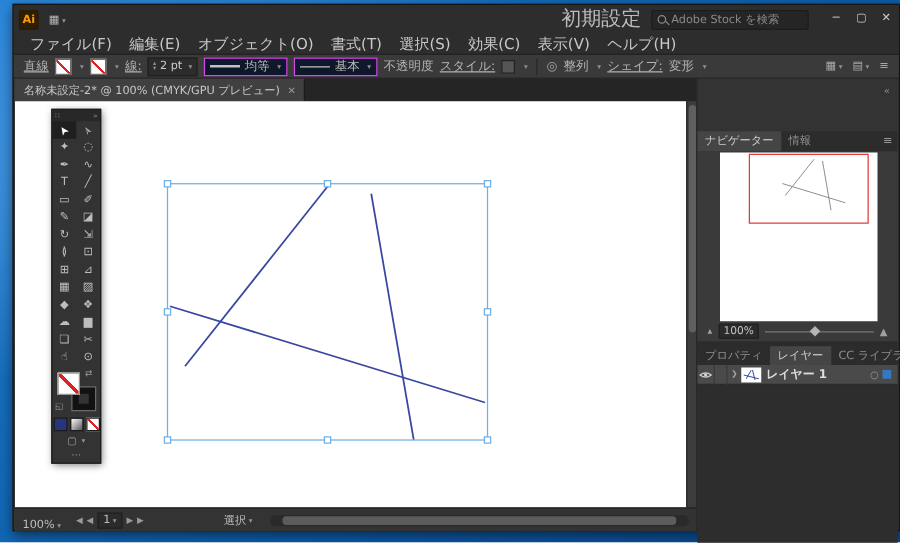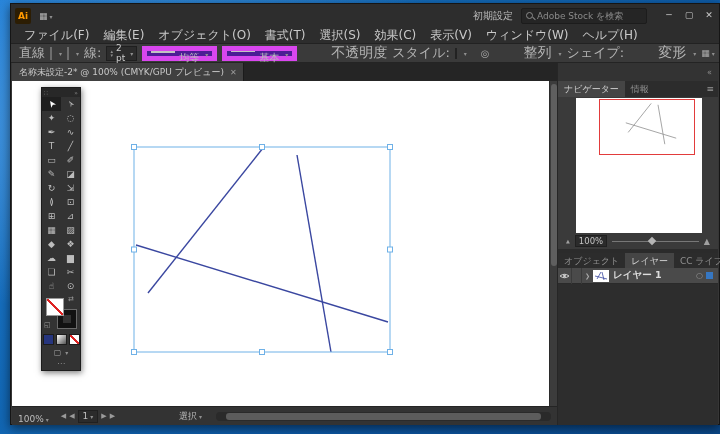--- a/index.html
+++ b/index.html
@@ -10,45 +10,45 @@
   .app-window{position:absolute;left:10px;top:3px;width:710px;height:422px;background:#363636;
     border:1px solid #151515;box-shadow:0 3px 10px rgba(0,0,0,.55);}
   
   .titlebar{position:absolute;left:0;top:0;width:708px;height:23px;background:#2d2d2d;
     display:flex;align-items:center;gap:8px;padding:0 0 0 4px;}
   .ai-logo{width:16px;height:16px;background:#2c1d03;color:#ff9a00;font-size:9px;font-weight:bold;
     text-align:center;line-height:16px;border-radius:2px;}
   .tb-icon{color:#b5b5b5;font-size:9px;}
   .caret{font-style:normal;color:#8f8f8f;font-size:6px;margin-left:2px;}
   .tb-spacer{flex:1;}
-  .workspace{color:#bdbdbd;font-size:10px;}
+  .workspace{color:#bdbdbd;font-size:16px;}
   .searchbox{width:126px;height:16px;background:#252525;border:1px solid #1c1c1c;border-radius:2px;
     display:flex;align-items:center;padding:0 4px;gap:4px;}
   .mag{width:7px;height:7px;border:1px solid #8a8a8a;border-radius:50%;position:relative;flex:none;}
   .mag::after{content:"";position:absolute;left:5px;top:5px;width:4px;height:1px;background:#8a8a8a;transform:rotate(45deg);}
   .searchbox input{background:transparent;border:none;outline:none;color:#bbb;font-size:9px;width:100%;}
   .searchbox input::placeholder{color:#8a8a8a;}
   .winbtns{display:flex;height:23px;margin-left:4px;}
   .winbtns span{width:20px;text-align:center;line-height:23px;color:#c8c8c8;font-size:9px;cursor:default;}
   
   .menubar{position:absolute;left:0;top:23px;width:708px;height:17px;background:#2d2d2d;
     border-bottom:1px solid #222;display:flex;align-items:center;padding-left:6px;}
   .menu-item{color:#c9c9c9;font-size:12px;padding:0 7px;line-height:17px;}
   
   .controlbar{position:absolute;left:0;top:40px;width:708px;height:19px;background:#3a3a3a;
     border-bottom:1px solid #242424;display:flex;align-items:center;gap:5px;padding:0 8px;}
-  .cb-label{color:#b4b4b4;font-size:13px;white-space:nowrap;}
-  .cb-link{color:#b4b4b4;font-size:14px;white-space:nowrap;margin-left:29px;}
+  .cb-label{color:#b4b4b4;font-size:10px;white-space:nowrap;text-decoration:underline;}
+  .cb-link{color:#b4b4b4;font-size:10px;white-space:nowrap;}
   .swatch{width:13px;height:13px;border:1px solid #6d6d6d;display:inline-block;}
   .none-slash{background-color:#fff;background-image:linear-gradient(to top right,transparent 44%,#d22 44%,#d22 56%,transparent 56%);}
   .stepper{display:inline-flex;align-items:center;background:#2c2c2c;border:1px solid #1f1f1f;height:15px;
     padding:0 3px;color:#ccc;font-size:9px;gap:3px;}
   .ud{display:inline-flex;flex-direction:column;line-height:4px;}
   .ud b{font-weight:normal;color:#8f8f8f;font-size:5px;}
-  .dropdown{display:inline-flex;align-items:flex-start;gap:4px;border:5px solid #d946ef;background:#4c1d95;
+  .dropdown{display:inline-flex;align-items:center;gap:4px;border:1px solid #d946ef;background:#0f172a;
     height:15px;padding:0 4px;color:#bbb;font-size:10px;white-space:nowrap;}
   .linepreview{width:24px;border-top:2px solid #c2c2c2;display:inline-block;font-style:normal;}
   .linepreview.thin{border-top-width:1px;}
   .mini-swatch{width:11px;height:11px;background:#555;border:1px solid #222;display:inline-block;}
   .sep{width:1px;height:13px;background:#272727;margin:0 2px;}
   .cb-icon{color:#a8a8a8;font-size:10px;}
   .cb-right{margin-left:auto;display:flex;align-items:center;gap:8px;color:#a8a8a8;font-size:9px;}
   
   .tabbar{position:absolute;left:1px;top:59px;width:545px;height:18px;background:#252525;display:flex;align-items:flex-end;}
   .doctab{height:18px;max-width:232px;background:#404040;color:#c8c8c8;font-size:9px;display:flex;
@@ -89,21 +89,21 @@
   .sb-status{margin-left:60px;display:inline-flex;align-items:center;}
   .hscroll{flex:1;height:9px;background:#2a2a2a;border-radius:4px;position:relative;margin-left:10px;}
   .hthumb{position:absolute;left:3%;top:1px;width:94%;height:7px;background:#5c5c5c;border-radius:3px;}
   
   .paneldock{position:absolute;left:546px;top:59px;width:161px;height:362px;background:#333;border-left:1px solid #262626;}
   .dockstrip{height:18px;display:flex;align-items:center;justify-content:flex-end;padding-right:6px;color:#8f8f8f;font-size:8px;}
   .ptabs{height:16px;background:#2c2c2c;display:flex;align-items:stretch;}
   .ptab{padding:0 6px;color:#909090;font-size:9px;line-height:16px;white-space:nowrap;}
   .ptab.active{background:#454545;color:#cdcdcd;}
   .pmenu{margin-left:auto;color:#999;font-size:9px;line-height:16px;padding-right:4px;}
-  .navigator{height:168px;background:#3a3a3a;position:relative;}
+  .navigator{height:168px;background:#3a3a3a;position:relative;margin-top:24px;}
   .navbody{position:relative;height:152px;}
   .navthumb{position:absolute;left:18px;top:1px;width:126px;height:135px;background:#fff;}
   .viewrect{position:absolute;left:23px;top:1px;width:96px;height:56px;border:1px solid #e23b3b;}
   .navctrl{position:absolute;left:0;bottom:0;width:100%;height:16px;display:flex;align-items:center;gap:5px;padding:0 8px;}
   .zo{color:#a0a0a0;font-size:5px;}
   .zi{color:#a0a0a0;font-size:8px;}
   .zval{background:#2b2b2b;border:1px solid #202020;color:#c4c4c4;font-size:8.5px;padding:0 3px;height:12px;line-height:11px;}
   .slider{flex:1;height:1px;background:#777;position:relative;}
   .sliderthumb{position:absolute;left:42%;top:-3px;width:6px;height:6px;background:#b5b5b5;transform:rotate(45deg);}
   .pdivider{height:4px;background:#2b2b2b;}
@@ -148,21 +148,20 @@
     </div>
 
     <div class="menubar" id="menubar-items">
         <span class="menu-item">ファイル(F)</span>
         <span class="menu-item">編集(E)</span>
         <span class="menu-item">オブジェクト(O)</span>
         <span class="menu-item">書式(T)</span>
         <span class="menu-item">選択(S)</span>
         <span class="menu-item">効果(C)</span>
         <span class="menu-item">表示(V)</span>
-        <span class="menu-item">ウィンドウ(W)</span>
         <span class="menu-item">ヘルプ(H)</span>
       </div>
 
     <div class="controlbar">
       <span class="cb-label">直線</span>
       <span class="swatch none-slash"></span>
         <i class="caret">▾</i>
       <span class="swatch none-slash"></span>
         <i class="caret">▾</i>
       <span class="cb-label">線:</span>
@@ -332,21 +331,21 @@
               </span>
             <span class="zi">▲</span>
           </div>
         </div>
       </div>
 
       <div class="pdivider"></div>
 
       <div class="layerspanel">
         <div class="ptabs">
-          <span class="ptab">オブジェクト</span>
+          <span class="ptab">プロパティ</span>
           <span class="ptab active">レイヤー</span>
           <span class="ptab">CC ライブラリ</span>
         </div>
         <div class="layer-row">
           <span class="eye">
             <svg width="11" height="8" viewBox="0 0 11 8">
                 <path d="M1 4 Q5.5 0.5 10 4 Q5.5 7.5 1 4 Z" fill="none" stroke="#cfcfcf" stroke-width="1"></path>
                 <circle cx="5.5" cy="4" r="1.4" fill="#cfcfcf"></circle>
               </svg>
           </span>

